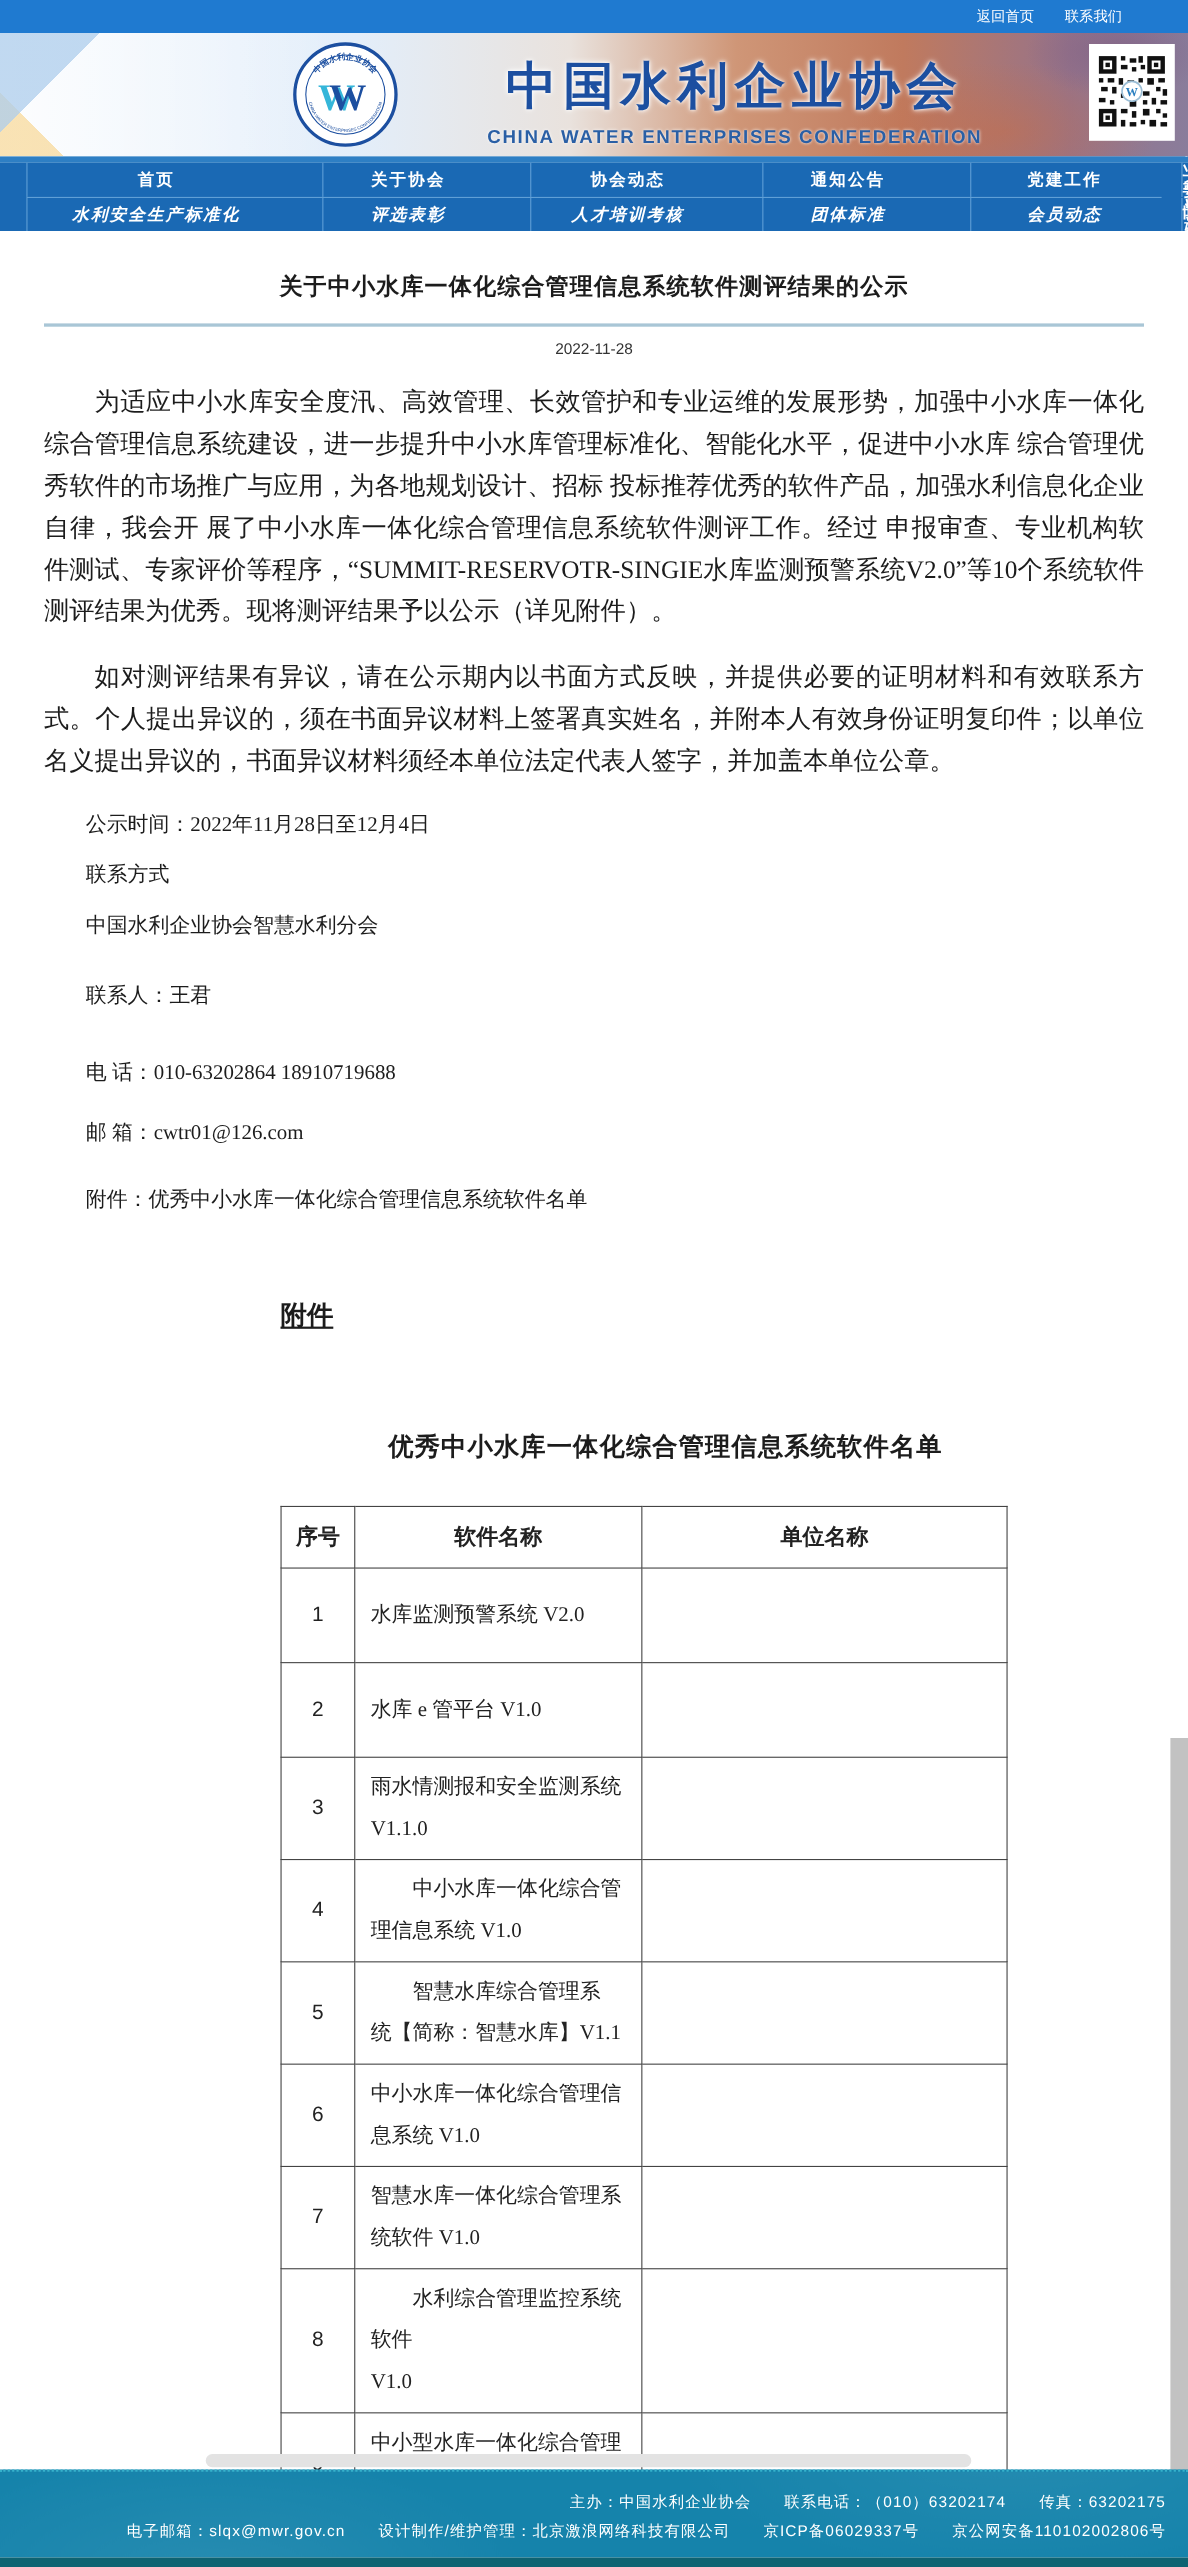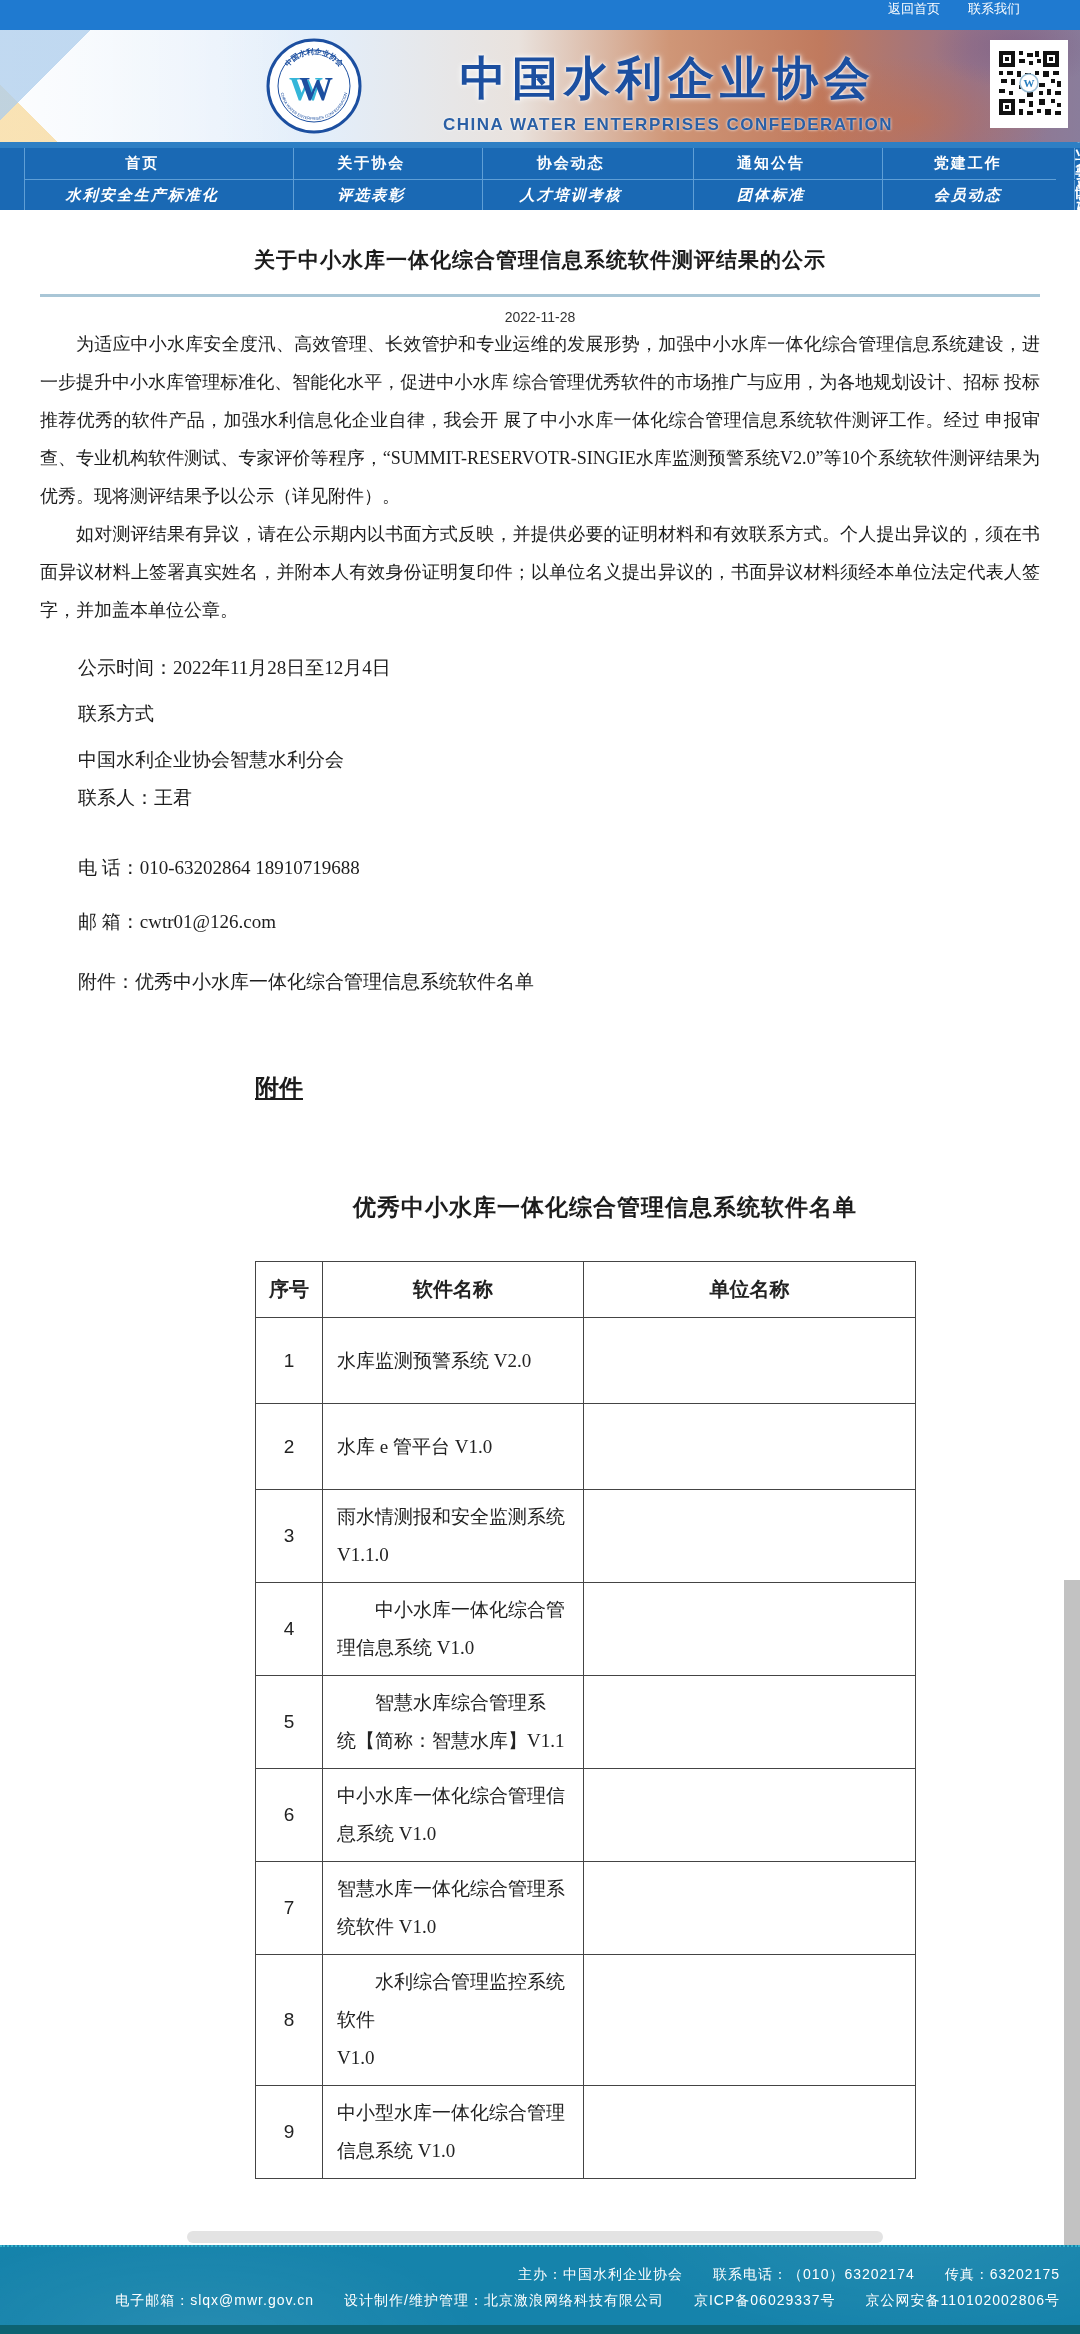--- a/index.html
+++ b/index.html
@@ -1,21 +1,21 @@
 <!DOCTYPE html>
 <html><head>
 <meta charset="utf-8">
 <style>
   * { margin:0; padding:0; box-sizing:border-box; }
   html,body { background:#ffffff; }
   body { font-family:"Liberation Sans", sans-serif; }
   .page { width:1080px; height:2334px; margin:0 auto; position:relative; background:#ffffff; overflow:hidden; }
 
   
-  .topbar { height:30px; background:#1f7ad0; display:flex; justify-content:flex-end; padding-right:60px; gap:28px; }
+  .topbar { height:30px; background:#1f7ad0; display:flex; justify-content:flex-end; align-items:center; padding-right:60px; gap:28px; }
   .topbar a { color:#ffffff; font-size:13px; text-decoration:none; cursor:pointer; }
 
   
   .banner { height:112px; position:relative; overflow:hidden;
     background:linear-gradient(90deg,#f2f7fd 0%,#e3eefa 30%,#e9e2dd 48%,#cf9677 62%,#c07a5e 76%,#96738a 90%,#8a7d9b 100%); }
   .banner .deco1 { position:absolute; left:0; top:0; width:300px; height:112px;
     background:
       linear-gradient(135deg, rgba(173,205,236,.75) 0 22%, transparent 22%),
       linear-gradient(45deg, rgba(247,205,120,.55) 0 14%, transparent 14%),
       linear-gradient(90deg, rgba(255,255,255,.8), rgba(255,255,255,0)); }
@@ -42,21 +42,21 @@
   .nav-item:last-child { border-right:1px solid #5f9fd6; }
   .nav-item.c0 { flex:0 0 22.8%; } .nav-item.c1 { flex:0 0 15.0%; } .nav-item.c2 { flex:0 0 17.1%; }
   .nav-item.c3 { flex:0 0 15.1%; } .nav-item.c4 { flex:0 0 15.3%;padding-left:12px; } .nav-item.c5 { flex:1; }
 
   
   .doc { min-height:2036px; padding:36px 40px 0 40px; color:#1c1c1c;
     font-family:"Liberation Serif","DejaVu Serif", serif; }
   .doc-title { text-align:center; font-size:21px; font-weight:bold; letter-spacing:1px; }
   .doc-divider { height:3px; background:#a9c6d6; margin-top:20px; }
   .doc-date { text-align:center; font-size:14px; color:#333333; margin-top:12px; font-family:"Liberation Sans", sans-serif; }
-  .doc p.body-p { font-size:18px; line-height:38px; text-align:justify; text-indent:2em; }
+  .doc p.body-p { font-size:23px; line-height:38px; text-align:justify; text-indent:2em; margin-top:22px; }
   .doc p.info-line { font-size:19px; line-height:30px; text-indent:2em; margin-top:16px; }
   .attach-note { font-size:19px; text-indent:2em; margin-top:32px; }
   .attach-page { margin-left:215px; width:700px; }
   .attach-label { font-weight:bold; font-size:24px; margin-top:77px;text-decoration:underline; }
   .attach-title { text-align:center; font-size:23px; font-weight:bold; margin-top:88px; letter-spacing:1px; }
 
   table.soft-table { border-collapse:collapse; width:660px; margin-top:38px; table-layout:fixed;
     font-size:19px; color:#222222; }
   .soft-table col.c-no { width:67px; } .soft-table col.c-sw { width:261px; } .soft-table col.c-co { width:332px; }
   .soft-table th, .soft-table td { border:1px solid #444444; vertical-align:middle; }
@@ -196,21 +196,21 @@
     <h1 class="doc-title">关于中小水库一体化综合管理信息系统软件测评结果的公示</h1>
     <div class="doc-divider"></div>
     <div class="doc-date">2022-11-28</div>
 
     <p class="body-p">为适应中小水库安全度汛、高效管理、长效管护和专业运维的发展形势，加强中小水库一体化综合管理信息系统建设，进一步提升中小水库管理标准化、智能化水平，促进中小水库 综合管理优秀软件的市场推广与应用，为各地规划设计、招标 投标推荐优秀的软件产品，加强水利信息化企业自律，我会开 展了中小水库一体化综合管理信息系统软件测评工作。经过 申报审查、专业机构软件测试、专家评价等程序，“SUMMIT-RESERVOTR-SINGIE水库监测预警系统V2.0”等10个系统软件测评结果为优秀。现将测评结果予以公示（详见附件）。</p>
     <p class="body-p">如对测评结果有异议，请在公示期内以书面方式反映，并提供必要的证明材料和有效联系方式。个人提出异议的，须在书面异议材料上签署真实姓名，并附本人有效身份证明复印件；以单位名义提出异议的，书面异议材料须经本单位法定代表人签字，并加盖本单位公章。</p>
 
     <p class="info-line" style="margin-top:24px">公示时间：2022年11月28日至12月4日</p>
     <p class="info-line">联系方式</p>
     <p class="info-line">中国水利企业协会智慧水利分会</p>
-    <p class="info-line" style="margin-top:8px">联系人：王君</p>
+    <p class="info-line" style="margin-top:34px">联系人：王君</p>
     <p class="info-line" style="margin-top:40px">电 话：010-63202864  18910719688</p>
     <p class="info-line" style="margin-top:24px">邮 箱：cwtr01@126.com</p>
 
     <p class="attach-note">附件：优秀中小水库一体化综合管理信息系统软件名单</p>
 
     <div class="attach-page">
       <div class="attach-label">附件</div>
       <div class="attach-title">优秀中小水库一体化综合管理信息系统软件名单</div>
 
       <table class="soft-table">

